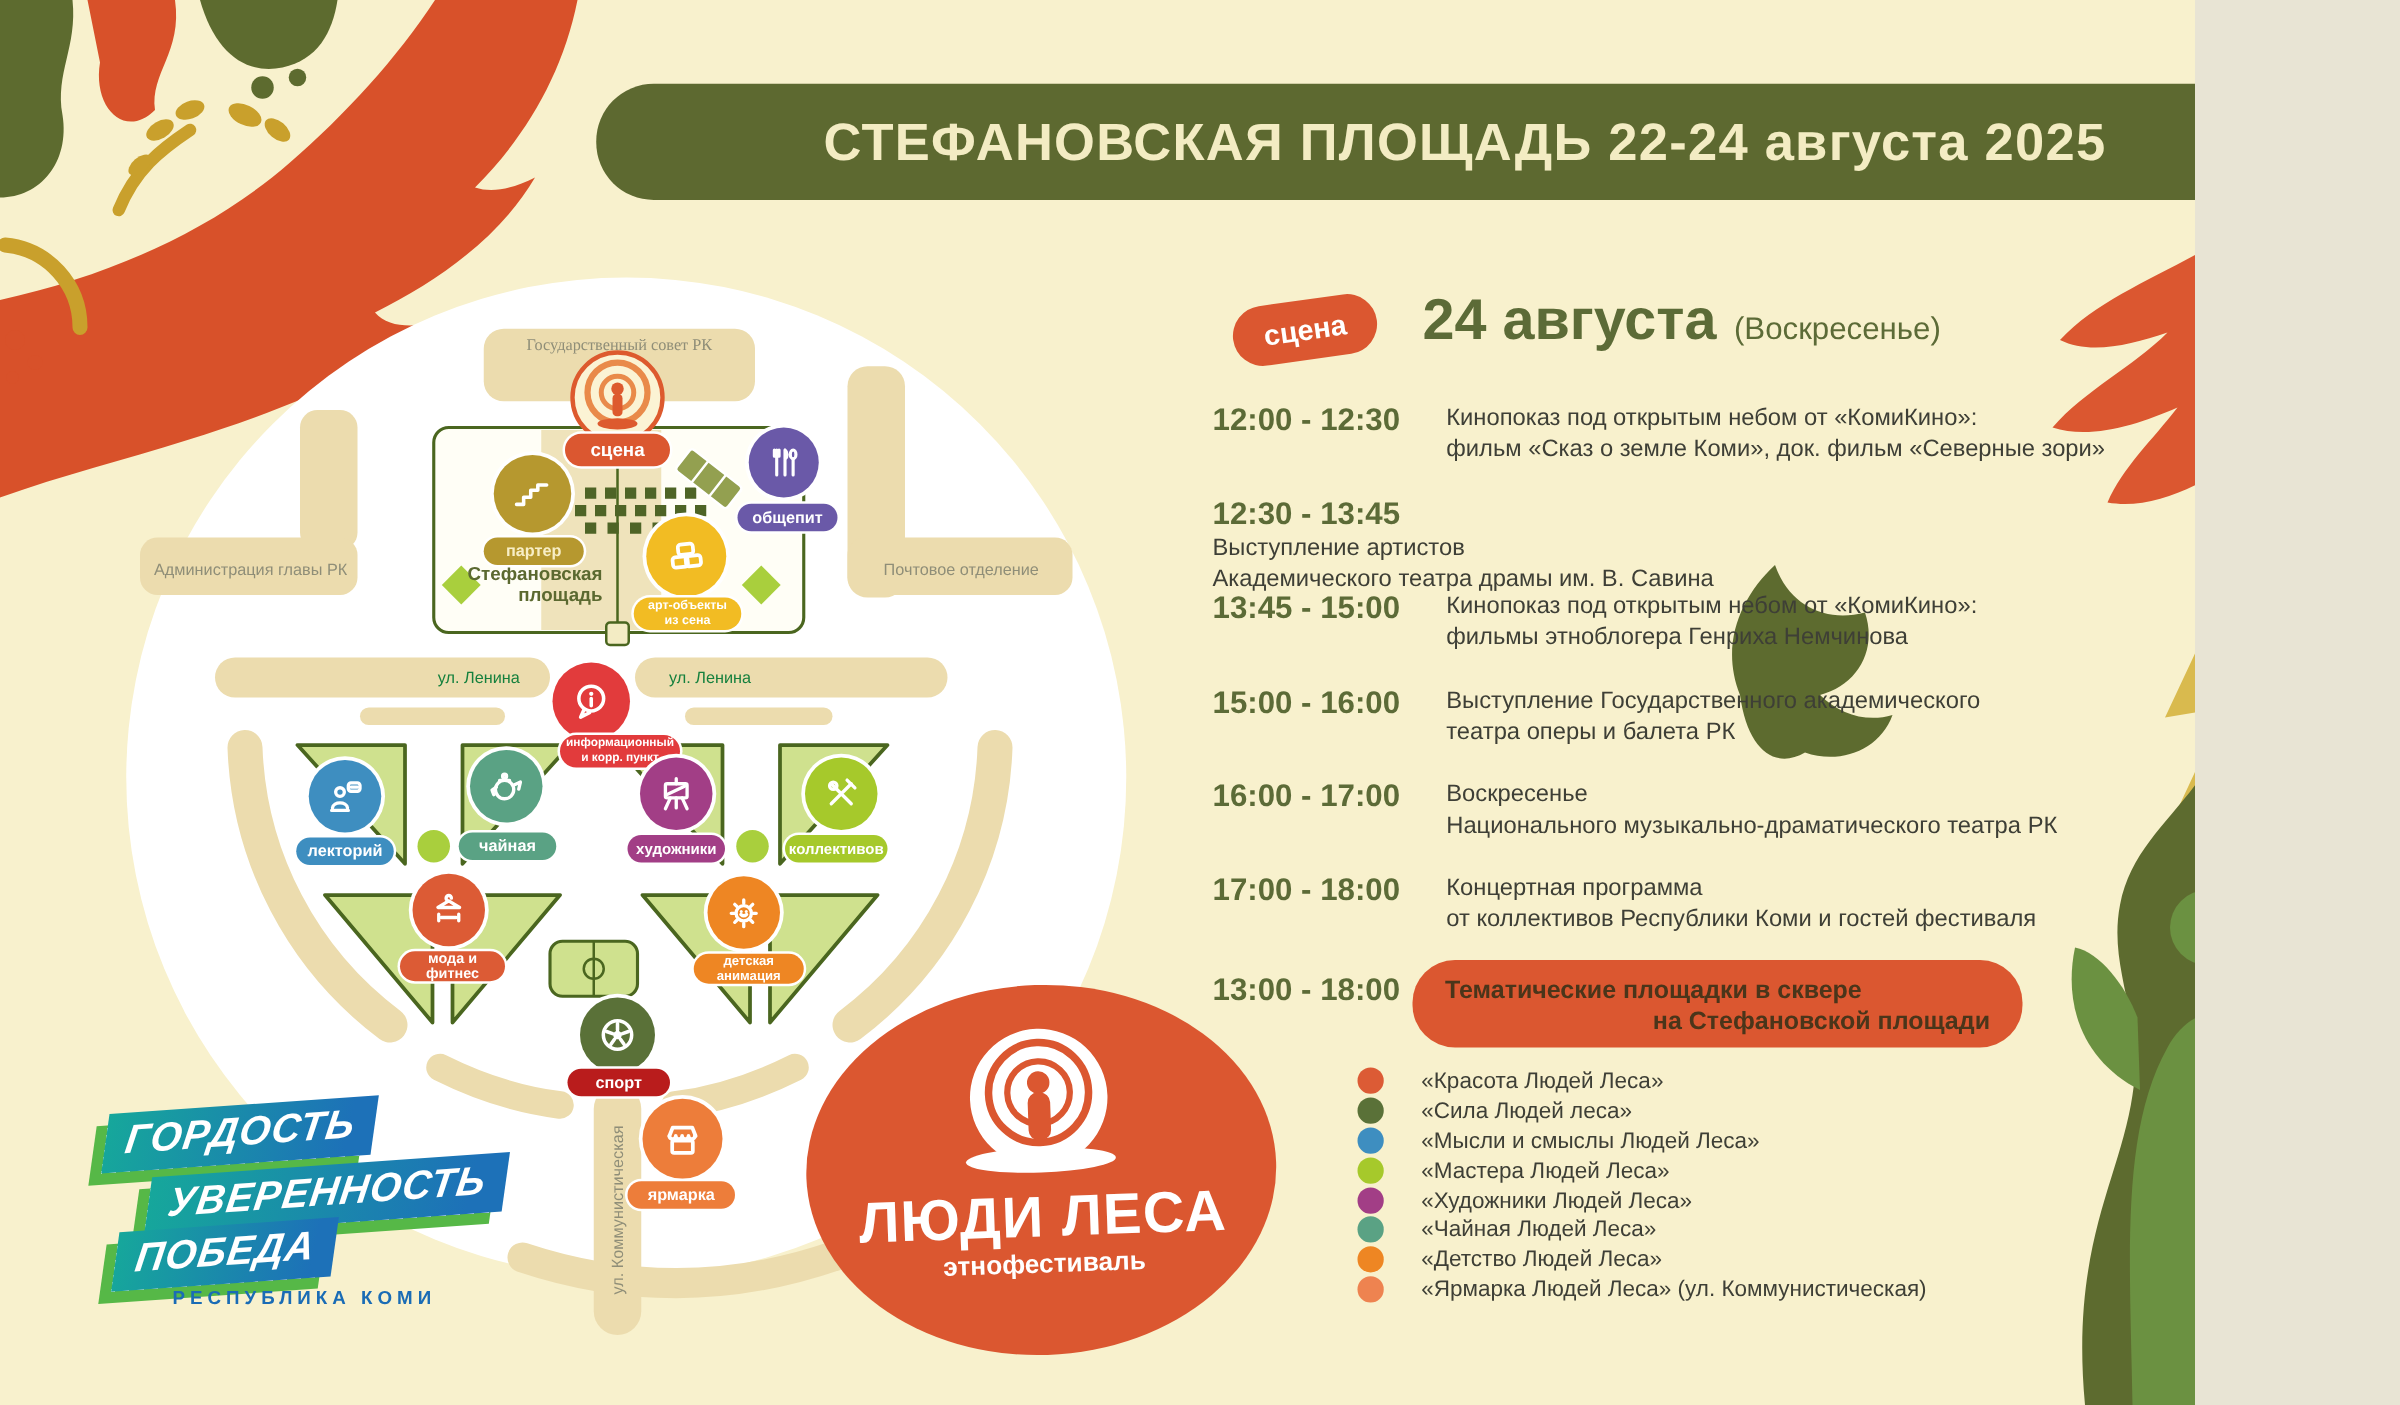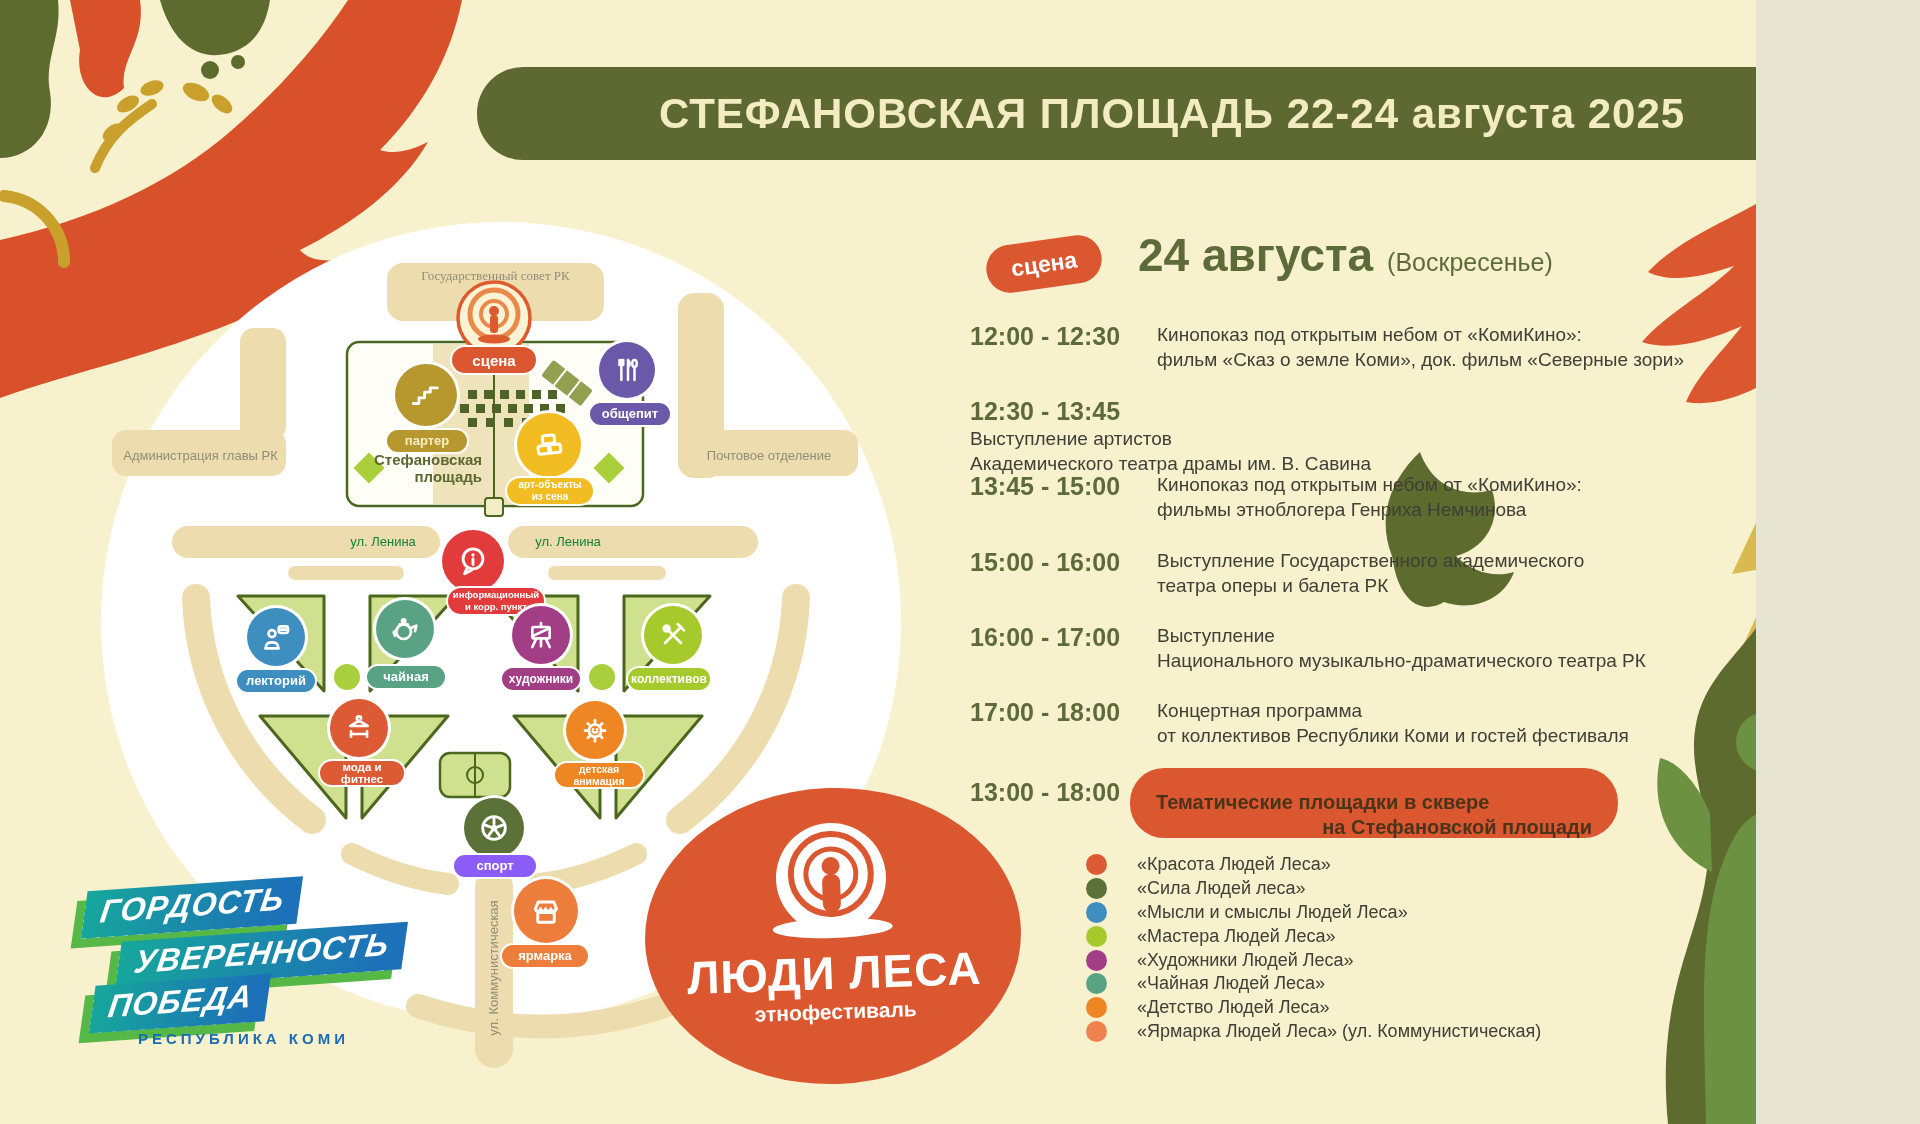--- a/index.html
+++ b/index.html
@@ -32,21 +32,21 @@
          border-radius:26px;transform:rotate(-8deg);display:flex;align-items:center;justify-content:center;
          color:#fff;font-size:23px;font-weight:bold;}
   .datewrap{position:absolute;left:1138px;top:228px;display:flex;align-items:baseline;gap:14px;}
   .date-big{font-size:46px;font-weight:bold;color:#5c6b37;}
   .date-week{font-size:25px;color:#5c6b37;}
   .sch-row{position:absolute;left:970px;display:flex;}
   .sch-time{width:150px;margin-right:37px;font-size:25px;font-weight:bold;color:#5c6b37;white-space:nowrap;}
   .sch-text{font-size:19px;color:#3e3f36;line-height:25px;white-space:nowrap;}
   .hl-box{position:absolute;left:1130px;top:768px;width:488px;height:70px;background:#db5730;
           border-radius:34px;color:#4a351a;font-size:20px;font-weight:bold;line-height:25px;
-          padding:22px 26px;box-sizing:border-box;}
+          padding:12px 26px;box-sizing:border-box;}
   .hl-line2{text-align:right;}
   
   .legend{position:absolute;left:1086px;top:853px;}
   .leg-item{display:flex;align-items:center;height:23.8px;}
   .leg-dot{width:21px;height:21px;border-radius:50%;margin-right:30px;flex:none;}
   .leg-txt{font-size:18px;color:#3e3f36;white-space:nowrap;}
   
   .blob{position:absolute;left:645px;top:788px;width:376px;height:296px;background:#db5730;
         border-radius:50%;transform:rotate(-2deg);}
   .blob-title{position:absolute;left:0;top:158px;width:100%;text-align:center;color:#fff;
@@ -294,21 +294,21 @@
     </div>
     <div class="vpill" style="left: 455px; top: 595px; width: 88px; height: 24px; font-size: 10.5px; background: rgb(238, 134, 35);">детская анимация</div>
 
     <div class="vcirc" style="left: 364px; top: 630px; width: 60px; height: 60px; background: rgb(90, 113, 56);">
       <svg width="34" height="34" viewBox="0 0 24 24">
         <circle class="ic" cx="12" cy="12" r="8"></circle>
         <path d="M12 9.2 9.2 11.2l1.1 3.2h3.4l1.1-3.2Z" fill="#fff"></path>
         <path class="ic" d="M12 9.2V5.5 M9.2 11.2 5.8 10 M14.8 11.2 18.2 10 M10.3 14.4l-2 2.8 M13.7 14.4l2 2.8"></path>
       </svg>
     </div>
-    <div class="vpill" style="left: 354px; top: 687px; width: 82px; height: 22px; background: #8b5cf6; text-align: right;">спорт</div>
+    <div class="vpill" style="left: 354px; top: 687px; width: 82px; height: 22px; background: #b91c1c; text-align: right;">спорт</div>
 
     <div class="vcirc" style="left: 414px; top: 711px; width: 64px; height: 64px; background: rgb(237, 125, 58);">
       <svg width="36" height="36" viewBox="0 0 24 24">
         <path class="ic" d="M5 10.5 6.8 6h10.4L19 10.5"></path>
         <path class="ic" d="M5 10.5a1.7 1.7 0 0 0 3.4 0 1.7 1.7 0 0 0 3.4 0 1.7 1.7 0 0 0 3.4 0 1.7 1.7 0 0 0 3.4 0"></path>
         <rect class="ic" x="6.5" y="13" width="11" height="6.5" rx="1"></rect>
       </svg>
     </div>
     <div class="vpill" style="left: 402px; top: 777px; width: 86px; height: 22px; background: rgb(237, 125, 58);">ярмарка</div>
   </div>
@@ -343,21 +343,21 @@
   <div class="sch-row" style="top:548px;">
     <div class="sch-time">15:00 - 16:00</div>
     <div class="sch-text">
       <div>Выступление Государственного академического</div>
       <div>театра оперы и балета РК</div>
     </div>
   </div>
   <div class="sch-row" style="top:623px;">
     <div class="sch-time">16:00 - 17:00</div>
     <div class="sch-text">
-      <div>Выступление</div>
+      <div>Воскресенье</div>
       <div>Национального музыкально-драматического театра РК</div>
     </div>
   </div>
   <div class="sch-row" style="top:698px;">
     <div class="sch-time">17:00 - 18:00</div>
     <div class="sch-text">
       <div>Концертная программа</div>
       <div>от коллективов Республики Коми и гостей фестиваля</div>
     </div>
   </div>

